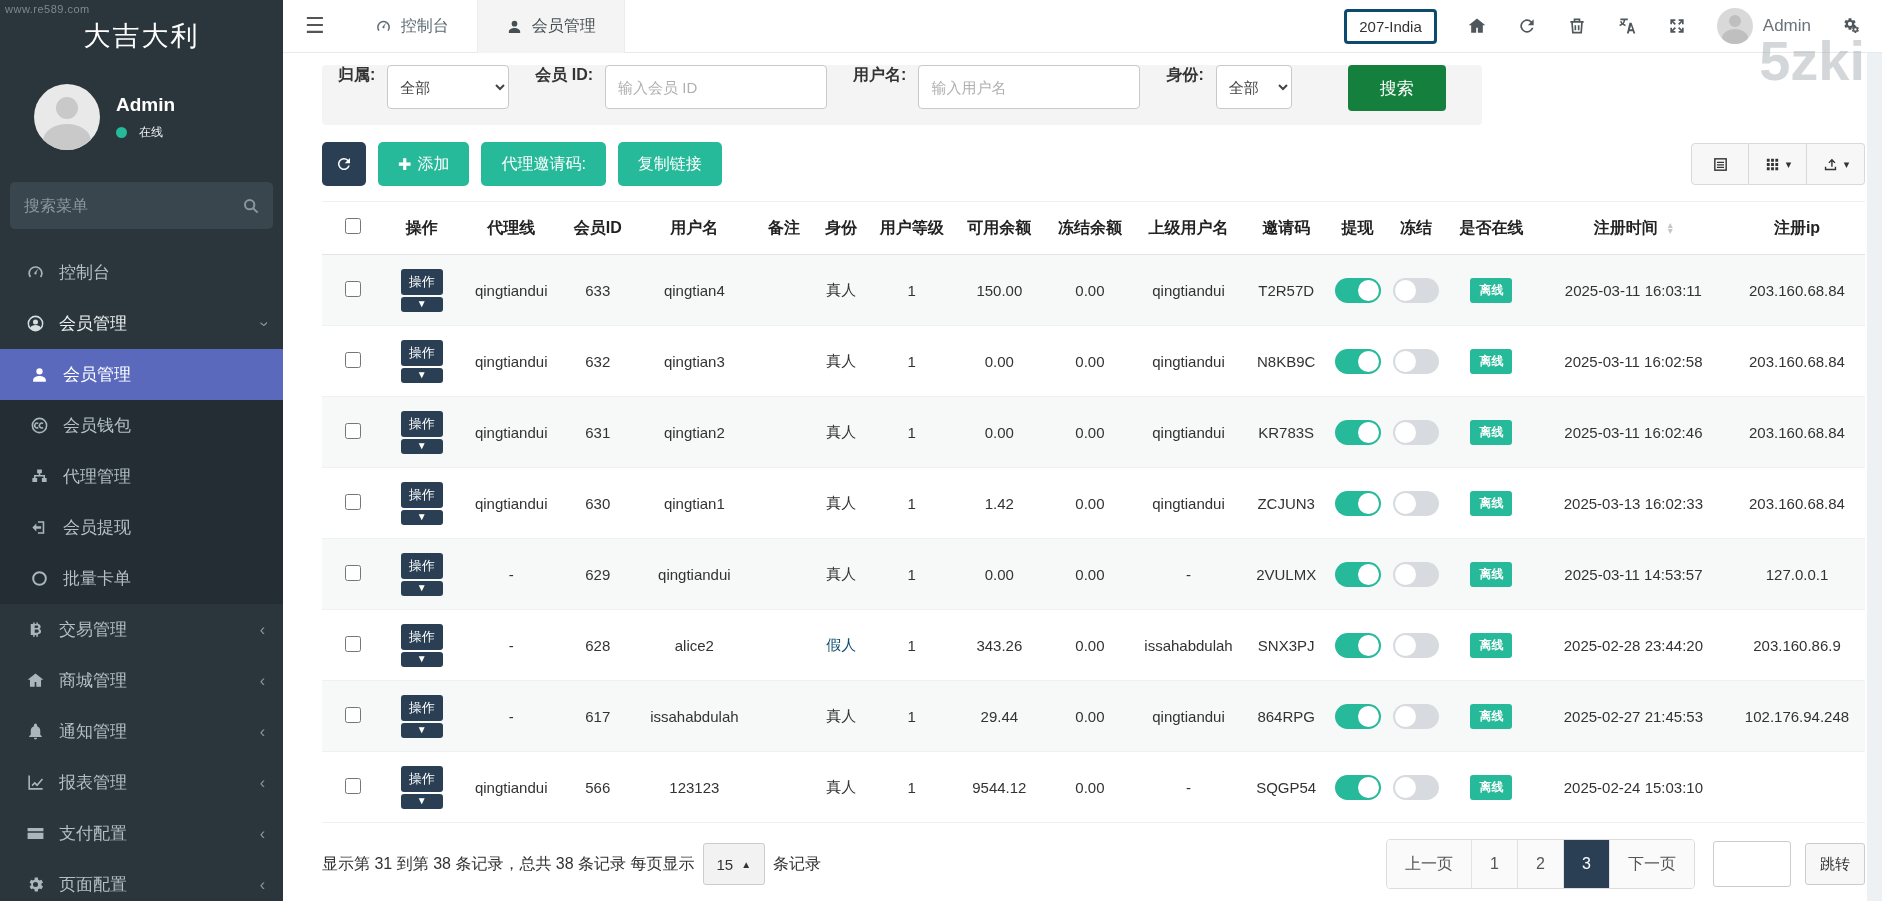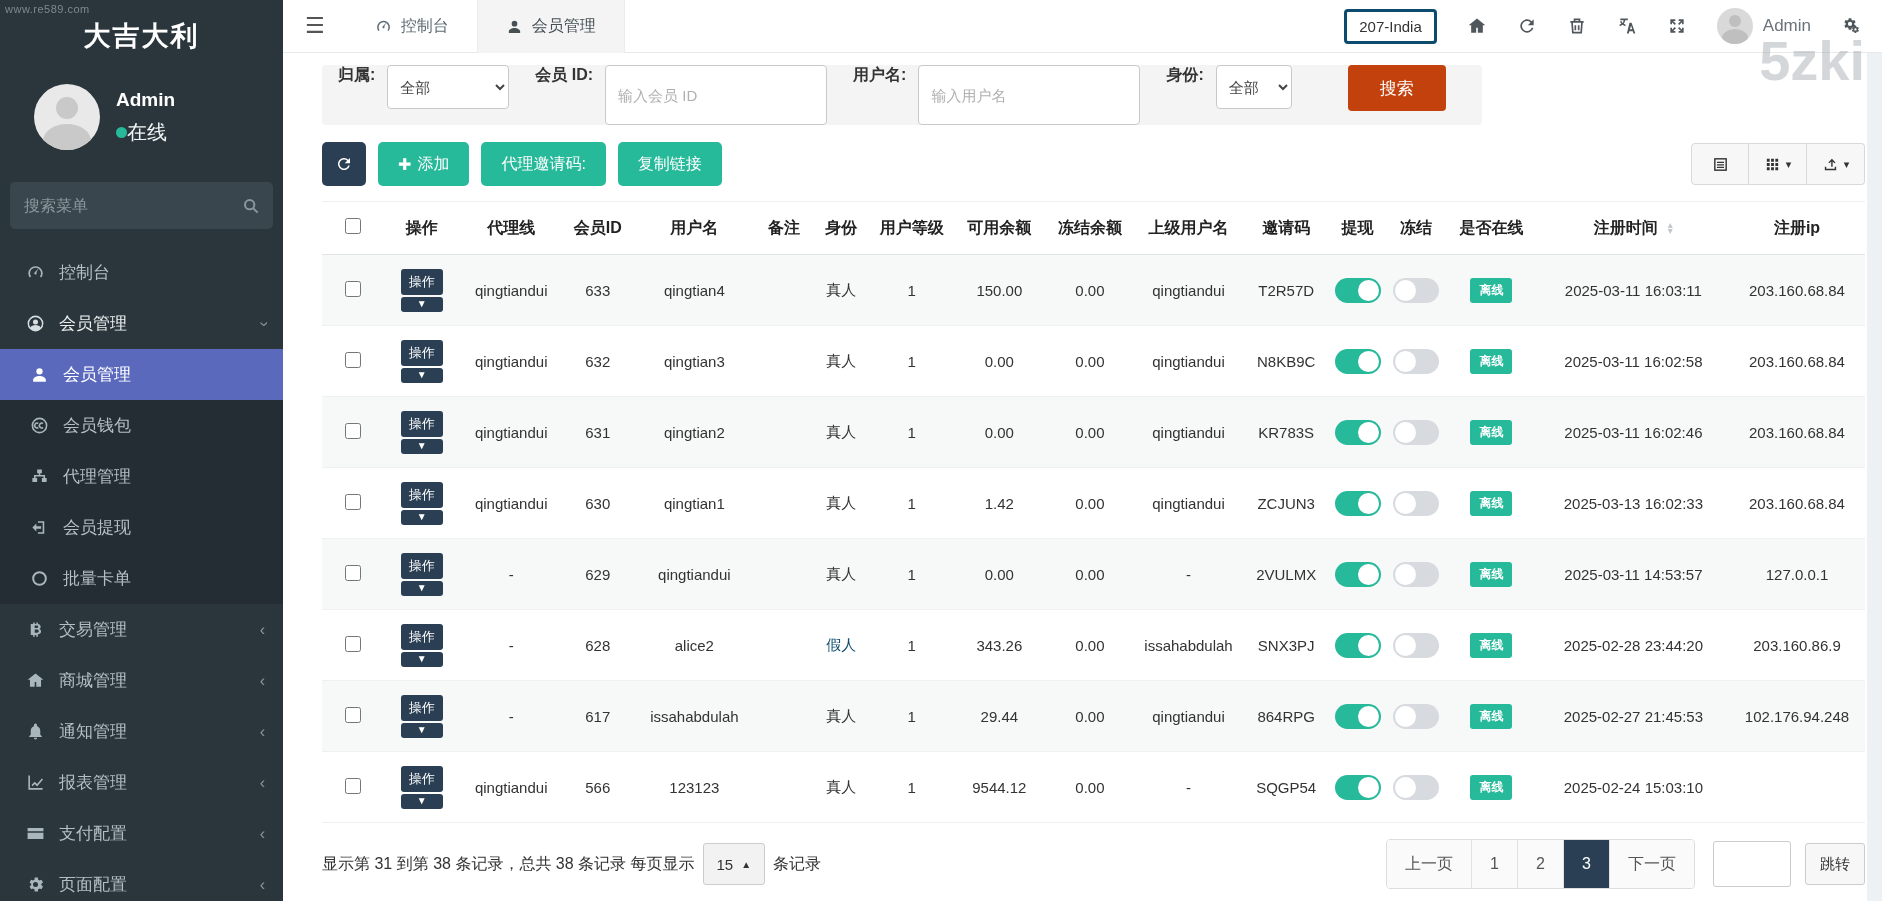--- a/index.html
+++ b/index.html
@@ -2,27 +2,27 @@
 <html><head>
 <meta charset="utf-8">
 <style>
   * { margin:0; padding:0; box-sizing:border-box; }
   html,body { width:1882px; height:901px; overflow:hidden; font-family:"Liberation Sans","DejaVu Sans",sans-serif; background:#eef1f4; }
   body { display:flex; }
 
   
   .sidebar { width:283px; height:901px; background:#2a363c; flex:0 0 283px; position:relative; color:#aeb9bf; }
   .corner-wm { position:absolute; top:3px; left:5px; font-size:11px; color:#7d898e; letter-spacing:.5px;text-align:center; }
-  .logo { height:62px; display:flex; align-items:center; justify-content:center; color:#fff; font-size:27px; font-weight:bold; letter-spacing:2px; padding-top:10px; }
+  .logo { height:62px; display:flex; align-items:center; justify-content:center; color:#fff; font-size:27px; font-weight:normal; letter-spacing:2px; padding-top:10px; }
   .profile { display:flex; align-items:center; gap:16px; padding:22px 0 20px 34px; }
   .avatar-big { width:66px; height:66px; border-radius:50%; background:#e9e9e9; position:relative; overflow:hidden; }
   .avatar-big::before { content:""; position:absolute; top:13px; left:22px; width:22px; height:22px; border-radius:50%; background:#c9c9c9; }
   .avatar-big::after { content:""; position:absolute; top:40px; left:9px; width:48px; height:34px; border-radius:50%; background:#c9c9c9; }
   .profile-name { color:#fff; font-size:19px; font-weight:bold; margin-bottom:8px; }
-  .online { display:flex; align-items:center; gap:0; color:#f2f5f6; font-size:20px; }
+  .online { display:flex; align-items:center; gap:12px; color:#f2f5f6; font-size:12px; }
   .dot { width:11px; height:11px; border-radius:50%; background:#26B99A; }
   .side-search { margin:12px 10px 18px 10px; background:#39464d; border-radius:5px; height:47px; display:flex; align-items:center; padding:0 14px; }
   .side-search input { flex:1; background:transparent; border:none; outline:none; color:#cfd8dc; font-size:16px; }
   .side-search input::placeholder { color:#8b979d; }
   .side-search svg { width:16px; height:16px; color:#8b979d; }
   .menu { list-style:none; }
   .menu-item { display:flex; align-items:center; gap:14px; height:51px; padding:0 18px 0 26px; font-size:17px; cursor:pointer; color:#b4bfc4; }
   .menu-item svg { width:19px; height:19px; flex:0 0 19px; color:#a9b6bc; }
   .menu-item .chev { margin-left:auto; font-size:16px; color:#8b979d; }
   .chev-down { display:inline-block; transform:rotate(-90deg); }
@@ -54,23 +54,23 @@
   .nav-user span { font-size:17px; color:#6a737a; }
 
   
   .content { padding:12px 18px 0 39px; }
   .filter-panel { width:1160px; background:#f4f4f5; border-radius:4px; height:60px; display:flex; padding:0 16px; gap:12px; margin-bottom:17px; }
   .f-label { font-size:16px; font-weight:bold; color:#333; white-space:nowrap; margin-left:14px; }
   .f-label:first-child { margin-left:0; }
   select.f-select { height:44px; border:1px solid #c9c9c9; border-radius:4px; background:#fff; font-size:15px; color:#444; padding:0 8px; }
   .sel-owner { width:122px; }
   .sel-identity { width:76px; }
-  input.f-input { height:60px; border:1px solid #c9c9c9; border-radius:4px; background:#fff; font-size:15px; color:#444; padding:0 12px; width:222px; }
+  input.f-input { height:44px; border:1px solid #c9c9c9; border-radius:4px; background:#fff; font-size:15px; color:#444; padding:0 12px; width:222px; }
   input.f-input::placeholder { color:#b0b0b0; }
-  .search-btn { height:46px; width:98px; margin-left:44px; background:#c2410c; color:#fff; border:none; border-radius:4px; font-size:17px; cursor:pointer; }
+  .search-btn { height:46px; width:98px; margin-left:44px; background:#15803d; color:#fff; border:none; border-radius:4px; font-size:17px; cursor:pointer; }
 
   .toolbar { display:flex; align-items:center; margin-bottom:15px; width:1543px; }
   .btn-refresh { width:44px; height:44px; background:#2A3F54; border:none; border-radius:5px; color:#fff; cursor:pointer; display:flex; align-items:center; justify-content:center; margin-right:12px; }
   .btn-refresh svg { width:18px; height:18px; }
   .btn-teal { height:44px; background:#26B99A; color:#fff; border:none; border-radius:5px; font-size:16px; padding:0 20px; margin-right:12px; cursor:pointer; display:flex; align-items:center; gap:6px; }
   .tool-right { margin-left:auto; display:flex; }
   .tool-btn { width:58px; height:42px; background:#f7f7f7; border:1px solid #d9d9d9; display:flex; align-items:center; justify-content:center; gap:5px; color:#333; cursor:pointer; }
   .tool-btn svg { width:17px; height:17px; }
   .tool-btn + .tool-btn { border-left:none; }
   .tool-btn:first-child { border-radius:4px 0 0 4px; }

